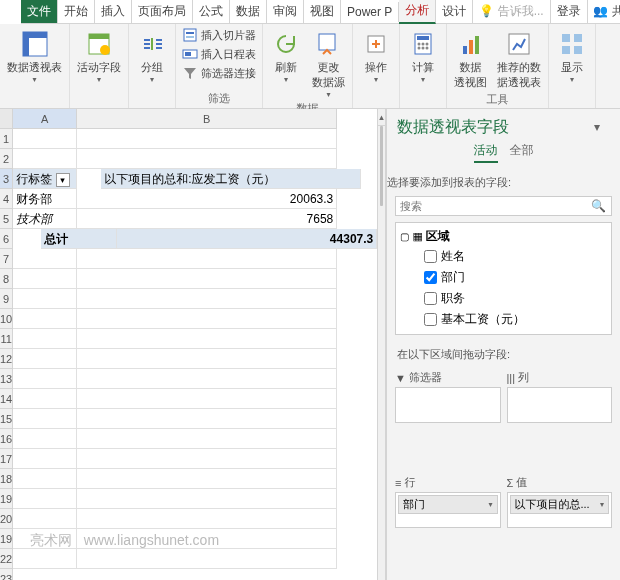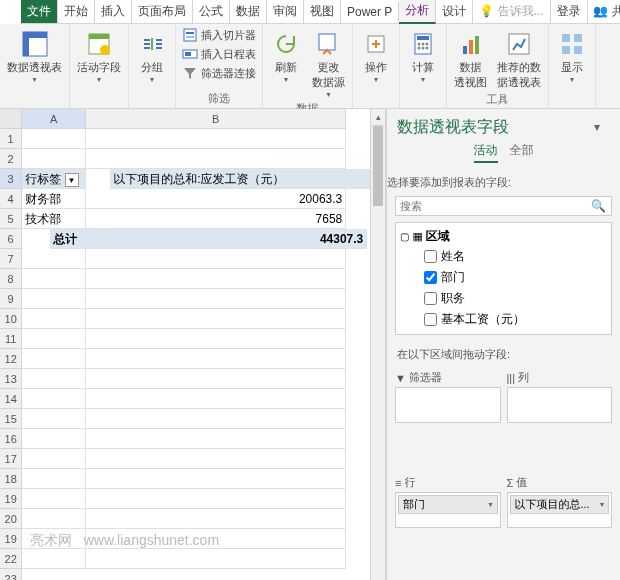--- a/index.html
+++ b/index.html
@@ -2,21 +2,21 @@
 <html><head>
 <meta charset="utf-8">
 <style>
 * { margin: 0; padding: 0; box-sizing: border-box; font-family: "Microsoft YaHei", "SimSun", sans-serif; }
 body { width: 620px; height: 580px; background: #fff; overflow: hidden; font-size: 12px; }
 
 
 .menubar { height: 24px; background: #fff; display: flex; align-items: center; border-bottom: 1px solid #d4d4d4; margin-left: 21px; }
 .menutab { padding: 3px 6px; font-size: 12px; cursor: pointer; color: #444; border-right: 1px solid #d4d4d4; white-space: nowrap; }
 .menutab.file { background: #217346; color: #fff; }
-.menutab.active { background: #f3f3f3; color: #701a75; border-bottom: 2px solid #217346; font-family: Liberation Serif, serif; }
+.menutab.active { background: #f3f3f3; color: #b91c1c; border-bottom: 2px solid #217346; font-family: Liberation Serif, serif; }
 .menutab.tell { color: #aaa; flex: 1; }
 .menutab.login { color: #444; }
 
 
 .ribbon { height: 85px; background: #f3f3f3; border-bottom: 1px solid #d4d4d4; display: flex; }
 .rgroup { border-right: 1px solid #e0e0e0; padding: 2px 4px 0; display: flex; flex-direction: column; justify-content: space-between; }
 .rgroup-body { display: flex; align-items: flex-start; gap: 4px; flex: 1; }
 .rgroup-label { text-align: center; font-size: 11px; color: #666; padding-bottom: 2px; }
 .rbtn { display: flex; flex-direction: column; align-items: center; cursor: pointer; padding: 2px 3px; font-size: 11px; color: #444; text-align: center; }
 .ricon-lg { width: 32px; height: 32px; display: flex; align-items: center; justify-content: center; }
@@ -319,25 +319,25 @@
           </div>
           <div class="row">
             <div class="cell hdr" style="width: 64px;">行标签 <span class="dropdown-btn">▾</span></div>
             <div class="cell hdr" style="width: 260px; margin-left: 24px;">以下项目的总和:应发工资（元）</div>
           </div>
           <div class="row">
             <div class="cell" style="width: 64px;">财务部</div>
             <div class="cell num" style="width: 260px;">20063.3</div>
           </div>
           <div class="row">
-            <div class="cell" style="width: 64px;">技术部</div>
+            <div class="cell" style="width: 64px; font-style: italic;">技术部</div>
             <div class="cell num" style="width: 260px;">7658</div>
           </div>
           <div class="row">
-            <div class="cell total" style="width: 57px; margin-left: 28px;">总计</div>
+            <div class="cell total" style="width: 76px; margin-left: 28px;">总计</div>
             <div class="cell total num" style="width: 260px;">44307.3</div>
           </div>
           <div class="row">
             <div class="cell" style="width: 64px;"></div>
             <div class="cell" style="width: 260px;"></div>
           </div>
           <div class="row">
             <div class="cell" style="width: 64px;"></div>
             <div class="cell" style="width: 260px;"></div>
           </div>

